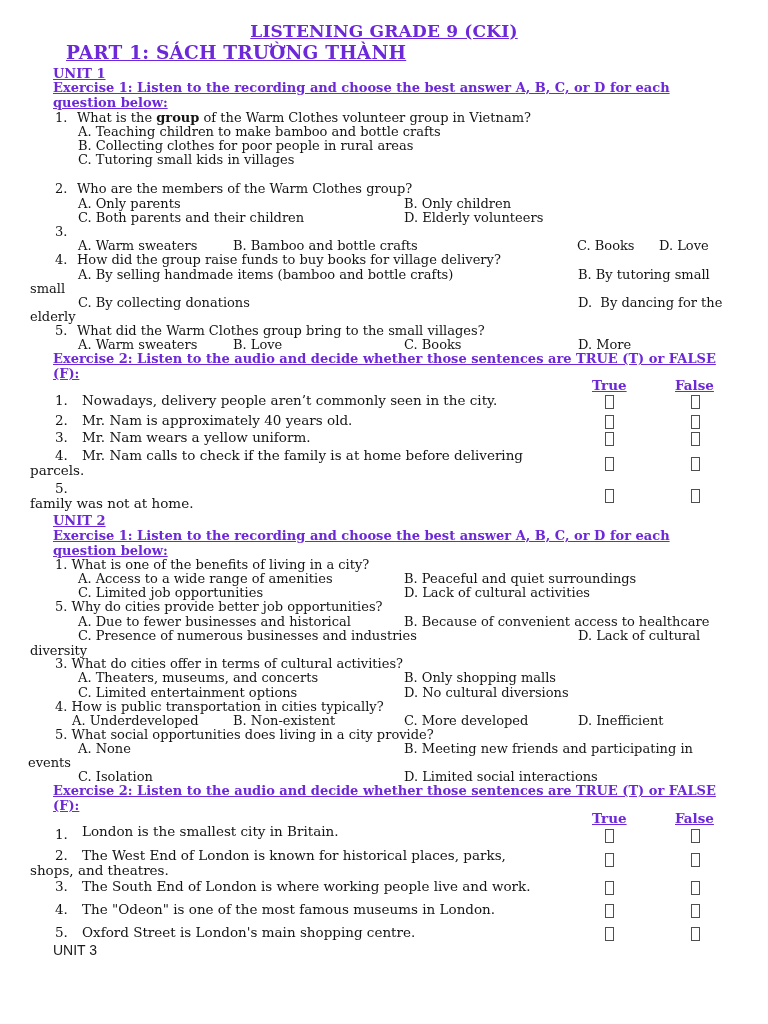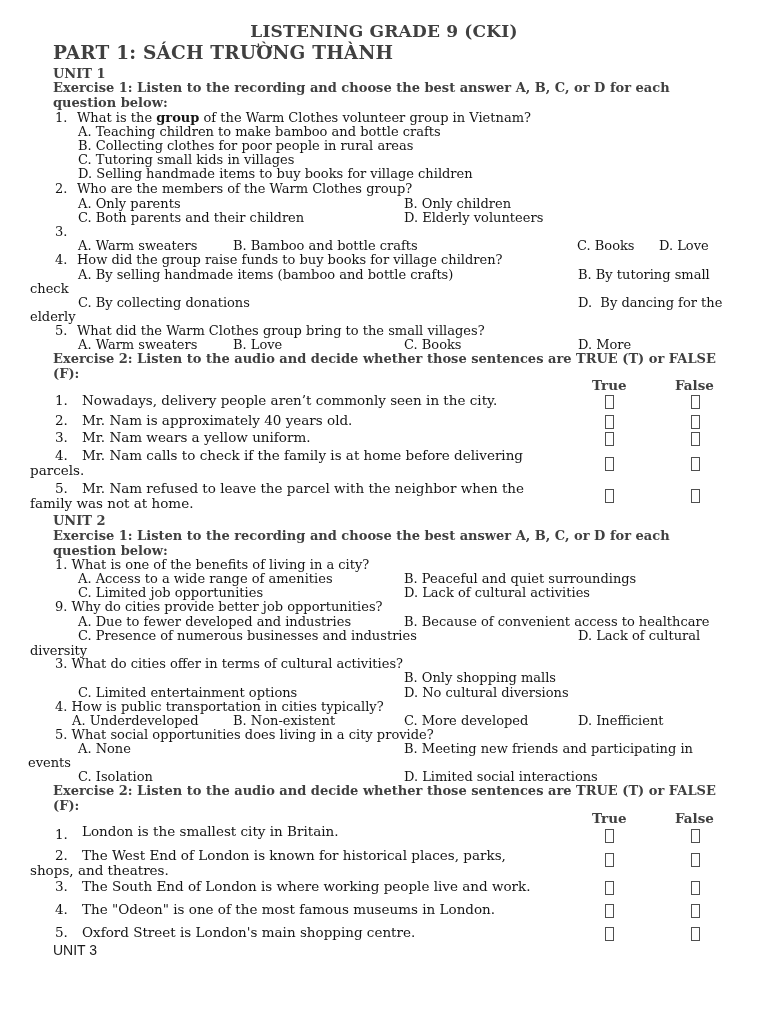--- a/index.html
+++ b/index.html
@@ -2,23 +2,23 @@
 <html><head>
 <meta charset="utf-8">
 <style>
   html,body{margin:0;padding:0;background:#fff;}
   .page{
     position:relative;width:768px;height:1024px;background:#ffffff;
     font-family:"DejaVu Serif","Liberation Serif",serif;
     font-size:13px;color:#141414;overflow:hidden;
   }
   .ln{position:absolute;white-space:pre;line-height:15px;}
-  .blue{color:#404040;font-weight:bold;}
+  .blue{color:#6d28d9;font-weight:bold;text-decoration:underline;}
   .title{font-size:17px;width:768px;text-align:center;letter-spacing:.2px;}
-  .part{font-size:18.5px;letter-spacing:.2px;}
+  .part{font-size:18.5px;letter-spacing:.2px;margin-left:13px;}
   .tf{font-size:13.5px;}
   .bx{position:absolute;width:7px;height:12px;border:1px solid #4f4f4f;background:#fefefe;}
   .sans{font-family:"Liberation Sans","DejaVu Sans",sans-serif;font-size:14px;color:#1a1a1a;}
   b{font-weight:bold;}
 </style>
 </head>
 <body>
 
 <div class="page">
 
@@ -27,40 +27,39 @@
 
   <div class="ln blue" style="left:53px;top:66px">UNIT 1</div>
   <div class="ln blue" style="left:53px;top:80px">Exercise 1: Listen to the recording and choose the best answer A, B, C, or D for each</div>
   <div class="ln blue" style="left:53px;top:95px">question below:</div>
 
   <div class="ln" style="left:55px;top:110px">1.</div>
   <div class="ln" style="left:77px;top:110px"><span>What is the </span><b>group</b><span> of the Warm Clothes volunteer group in Vietnam?</span></div>
   <div class="ln" style="left:78px;top:124px">A. Teaching children to make bamboo and bottle crafts</div>
   <div class="ln" style="left:78px;top:138px">B. Collecting clothes for poor people in rural areas</div>
   <div class="ln" style="left:78px;top:152px">C. Tutoring small kids in villages</div>
-  <div class="ln" style="left:78px;top:166px">D. Selling handmade items to buy books for village children</div>
 
   <div class="ln" style="left:55px;top:181px">2.</div>
   <div class="ln" style="left:77px;top:181px">Who are the members of the Warm Clothes group?</div>
   <div class="ln" style="left:78px;top:196px">A. Only parents</div>
   <div class="ln" style="left:404px;top:196px">B. Only children</div>
   <div class="ln" style="left:78px;top:210px">C. Both parents and their children</div>
   <div class="ln" style="left:404px;top:210px">D. Elderly volunteers</div>
 
   <div class="ln" style="left:55px;top:224px">3.</div>
   <div class="ln" style="left:78px;top:238px">A. Warm sweaters</div>
   <div class="ln" style="left:233px;top:238px">B. Bamboo and bottle crafts</div>
   <div class="ln" style="left:577px;top:238px">C. Books</div>
   <div class="ln" style="left:659px;top:238px">D. Love</div>
 
   <div class="ln" style="left:55px;top:252px">4.</div>
-  <div class="ln" style="left:77px;top:252px">How did the group raise funds to buy books for village children?</div>
+  <div class="ln" style="left:77px;top:252px">How did the group raise funds to buy books for village delivery?</div>
   <div class="ln" style="left:78px;top:267px">A. By selling handmade items (bamboo and bottle crafts)</div>
   <div class="ln" style="left:578px;top:267px">B. By tutoring small</div>
-  <div class="ln" style="left:30px;top:281px">check</div>
+  <div class="ln" style="left:30px;top:281px">small</div>
   <div class="ln" style="left:78px;top:295px">C. By collecting donations</div>
   <div class="ln" style="left:578px;top:295px">D.  By dancing for the</div>
   <div class="ln" style="left:30px;top:309px">elderly</div>
 
   <div class="ln" style="left:55px;top:323px">5.</div>
   <div class="ln" style="left:77px;top:323px">What did the Warm Clothes group bring to the small villages?</div>
   <div class="ln" style="left:78px;top:337px">A. Warm sweaters</div>
   <div class="ln" style="left:233px;top:337px">B. Love</div>
   <div class="ln" style="left:404px;top:337px">C. Books</div>
   <div class="ln" style="left:578px;top:337px">D. More</div>
@@ -85,43 +84,43 @@
   <div class="bx" style="left:605px;top:432px"></div>
   <div class="bx" style="left:691px;top:432px"></div>
 
   <div class="ln tf" style="left:55px;top:448px">4.</div>
   <div class="ln tf" style="left:82px;top:448px">Mr. Nam calls to check if the family is at home before delivering</div>
   <div class="ln tf" style="left:30px;top:463px">parcels.</div>
   <div class="bx" style="left:605px;top:457px"></div>
   <div class="bx" style="left:691px;top:457px"></div>
 
   <div class="ln tf" style="left:55px;top:481px">5.</div>
-  <div class="ln tf" style="left:82px;top:481px">Mr. Nam refused to leave the parcel with the neighbor when the</div>
   <div class="ln tf" style="left:30px;top:496px">family was not at home.</div>
   <div class="bx" style="left:605px;top:489px"></div>
   <div class="bx" style="left:691px;top:489px"></div>
 
   <div class="ln blue" style="left:53px;top:513px">UNIT 2</div>
   <div class="ln blue" style="left:53px;top:528px">Exercise 1: Listen to the recording and choose the best answer A, B, C, or D for each</div>
   <div class="ln blue" style="left:53px;top:543px">question below:</div>
 
   <div class="ln" style="left:55px;top:557px">1. What is one of the benefits of living in a city?</div>
   <div class="ln" style="left:404px;top:571px">B. Peaceful and quiet surroundings</div>
   <div class="ln" style="left:78px;top:571px">A. Access to a wide range of amenities</div>
   <div class="ln" style="left:78px;top:585px">C. Limited job opportunities</div>
   <div class="ln" style="left:404px;top:585px">D. Lack of cultural activities</div>
 
-  <div class="ln" style="left:55px;top:599px">9. Why do cities provide better job opportunities?</div>
-  <div class="ln" style="left:78px;top:614px">A. Due to fewer developed and industries</div>
+  <div class="ln" style="left:55px;top:599px">5. Why do cities provide better job opportunities?</div>
+  <div class="ln" style="left:78px;top:614px">A. Due to fewer businesses and historical</div>
   <div class="ln" style="left:404px;top:614px">B. Because of convenient access to healthcare</div>
   <div class="ln" style="left:78px;top:628px">C. Presence of numerous businesses and industries</div>
   <div class="ln" style="left:578px;top:628px">D. Lack of cultural</div>
   <div class="ln" style="left:30px;top:643px">diversity</div>
 
   <div class="ln" style="left:55px;top:656px">3. What do cities offer in terms of cultural activities?</div>
+  <div class="ln" style="left:78px;top:670px">A. Theaters, museums, and concerts</div>
   <div class="ln" style="left:404px;top:670px">B. Only shopping malls</div>
   <div class="ln" style="left:78px;top:685px">C. Limited entertainment options</div>
   <div class="ln" style="left:404px;top:685px">D. No cultural diversions</div>
 
   <div class="ln" style="left:55px;top:699px">4. How is public transportation in cities typically?</div>
   <div class="ln" style="left:72px;top:713px">A. Underdeveloped</div>
   <div class="ln" style="left:233px;top:713px">B. Non-existent</div>
   <div class="ln" style="left:404px;top:713px">C. More developed</div>
   <div class="ln" style="left:578px;top:713px">D. Inefficient</div>
 

